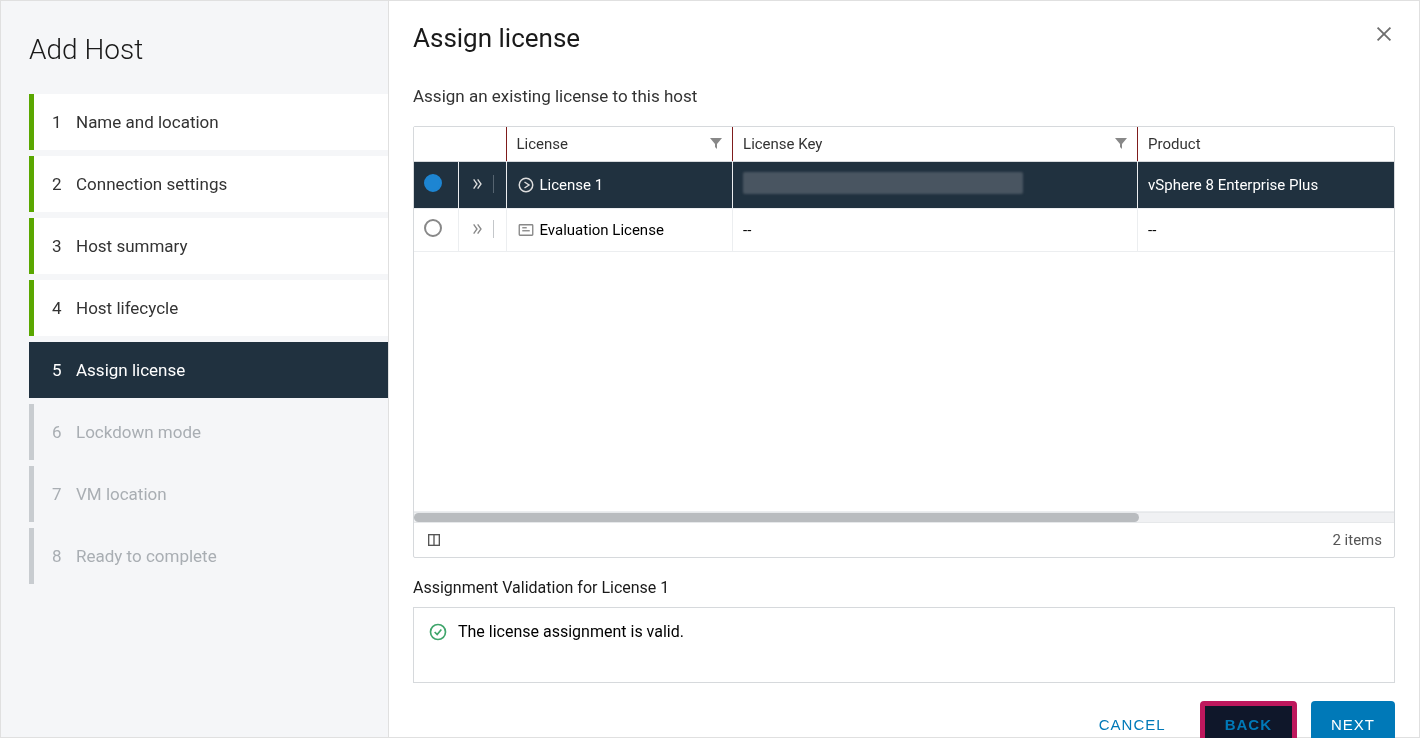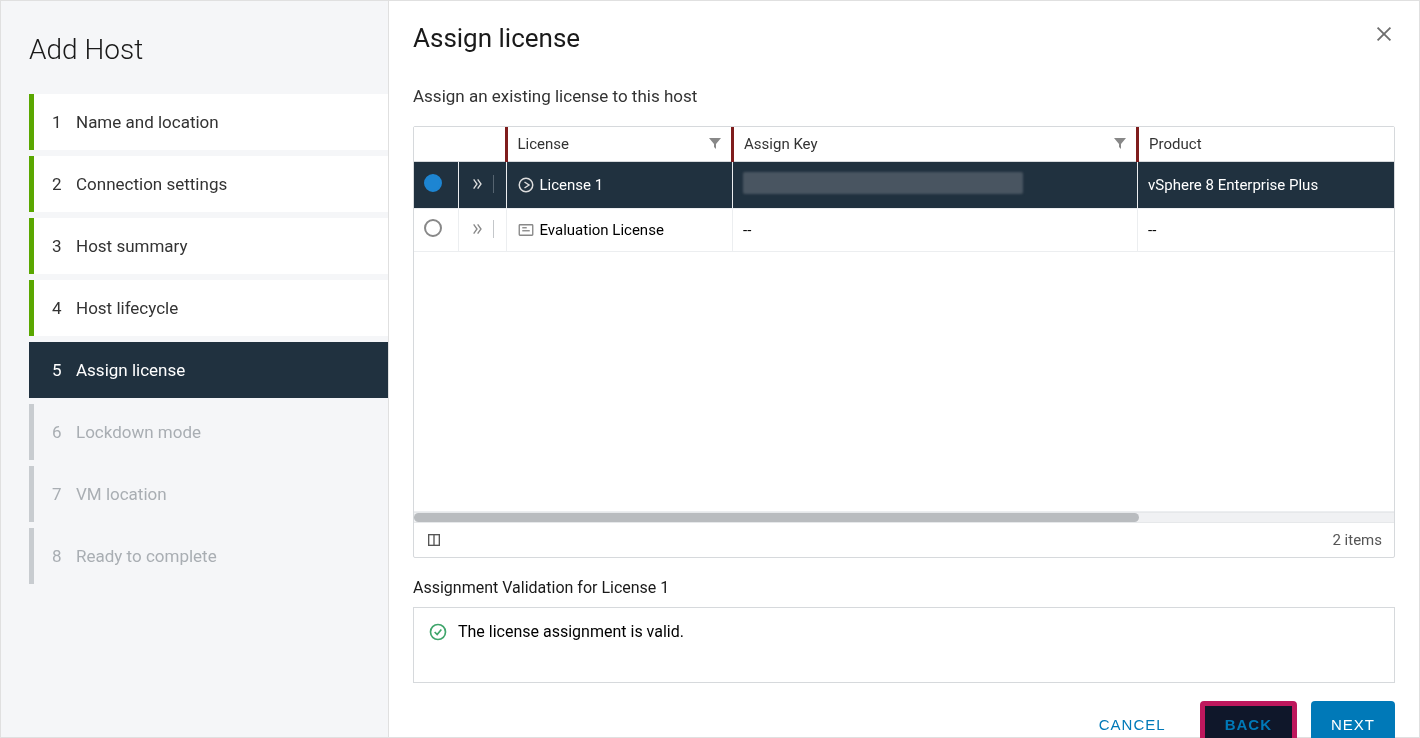--- a/index.html
+++ b/index.html
@@ -95,21 +95,21 @@
   width: 100%;
   border-collapse: collapse;
 }
 .tbl thead th {
   text-align: left;
   font-weight: 400;
   font-size: 15px;
   color: #333;
   padding: 8px 10px;
   border-bottom: 1px solid #d6d9dc;
-  border-right: 3px solid #7f1d1d;
+  border-right: 1px solid #7f1d1d;
   background: #fff;
 }
 .tbl th.col-radio { width: 44px; border-right: none; }
 .tbl th.col-expand { width: 48px; }
 .tbl th.col-lic { }
 .tbl th.col-key { }
 .tbl th.col-prod { border-right: none; margin-top: 16px; }
 .th-inner { display: flex; align-items: center; justify-content: space-between; }
 .filter-icon svg { width: 12px; height: 12px; display: block; }
 .filter-icon { color: #888; cursor: pointer; }
@@ -305,21 +305,21 @@
                 <span>License</span>
                 <span class="filter-icon">
                   <svg viewBox="0 0 12 12" fill="currentColor">
                       <path d="M0 0 L12 0 L7 6 L7 11 L5 9 L5 6 Z"></path>
                     </svg>
                 </span>
               </div>
             </th>
             <th class="col-key">
               <div class="th-inner">
-                <span>Assign Key</span>
+                <span>License Key</span>
                 <span class="filter-icon">
                   <svg viewBox="0 0 12 12" fill="currentColor">
                       <path d="M0 0 L12 0 L7 6 L7 11 L5 9 L5 6 Z"></path>
                     </svg>
                 </span>
               </div>
             </th>
             <th class="col-prod">
               <div class="th-inner">
                 <span>Product</span>

